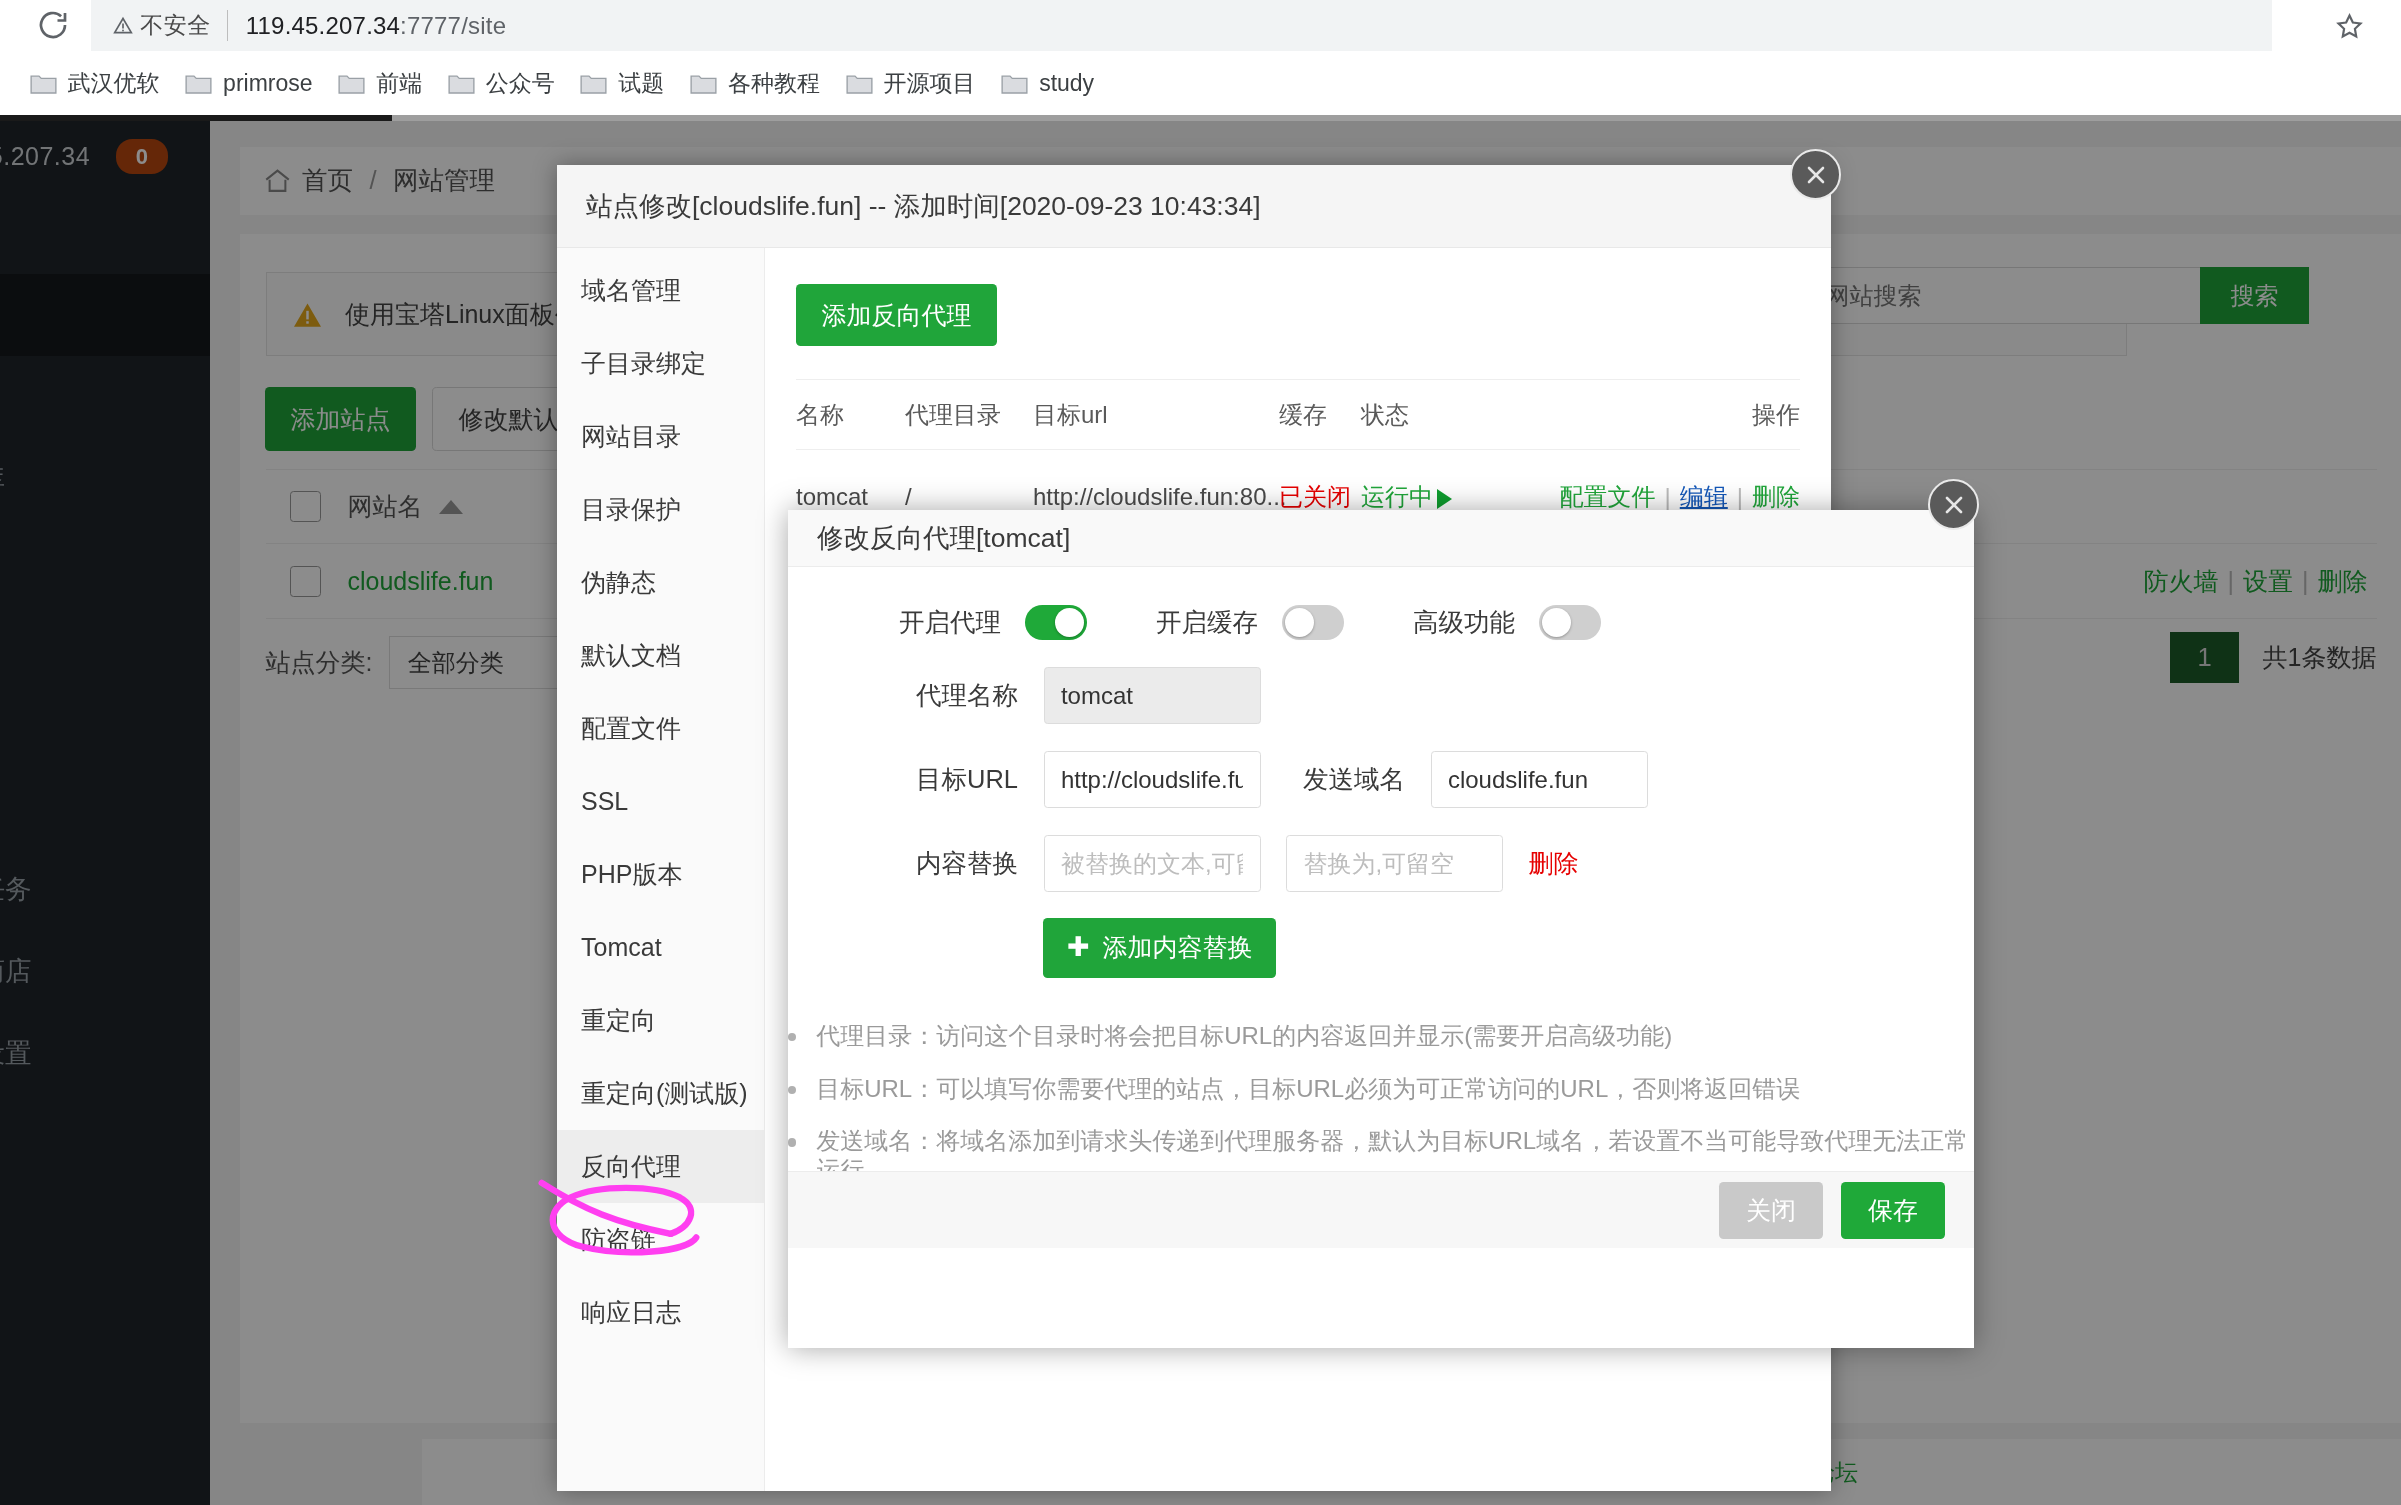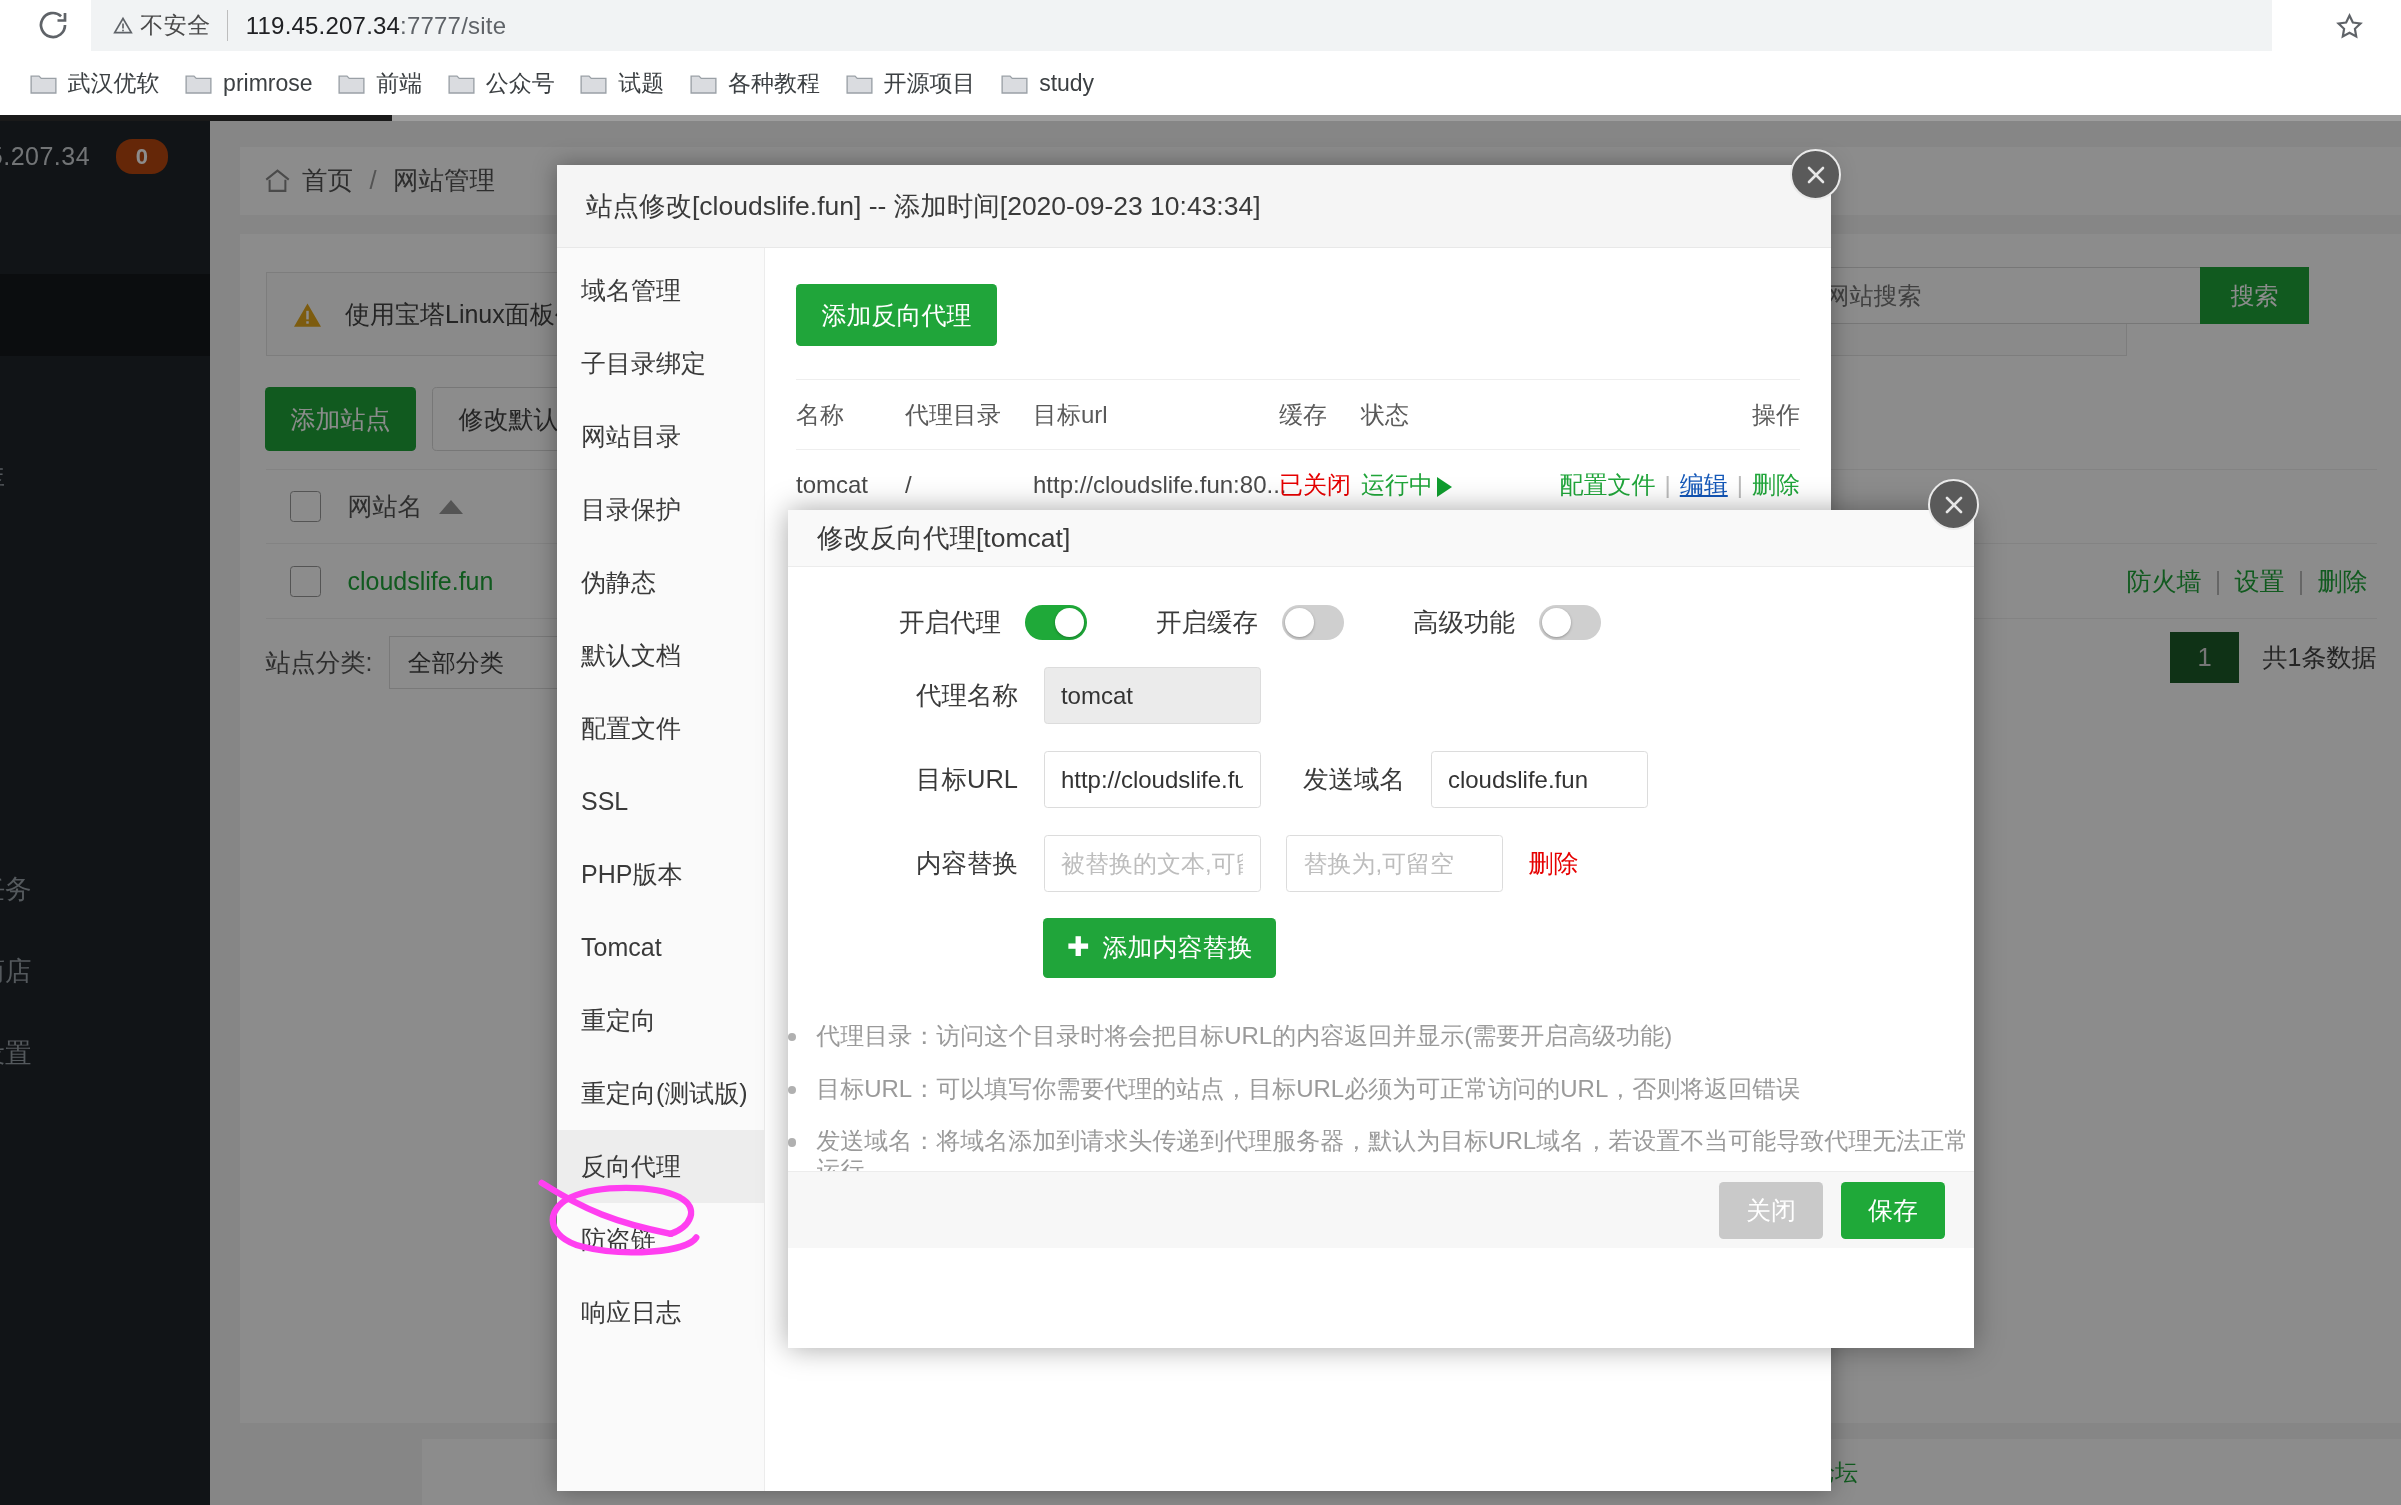--- a/index.html
+++ b/index.html
@@ -156,21 +156,21 @@
     width: 31px; height: 31px; border: 1.8px solid #999; border-radius: 3.6px;
     margin: 0 27px 0 24px; flex: none; background:#fff;
   }
   .c-name { width: 383px; display: flex; align-items: center; }
   .c-name a { color: #20a53a; text-decoration: none; }
   .sort-caret { margin-left: 16.4px; width: 0; height: 0;
     border-left: 12px solid transparent; border-right: 12px solid transparent;
     border-bottom: 14.6px solid #999; }
   .c-grow { flex: 1; }
   .c-expire { width: 237px; color: #20a53a; }
-  .c-ops { width: 392px; text-align: right; padding-right: 9px; color: #20a53a; font-family: Liberation Mono, monospace; }
+  .c-ops { width: 392px; text-align: right; padding-right: 9px; color: #20a53a; }
   .c-ops .sep { color: #bbb; margin: 0 9px; }
 
   .filter-row {
     position: absolute; left: 25.5px; top: 392px; right: 25.5px; height: 73px;
     display: flex; align-items: center; font-size: 25px; color: #555;
   }
   .filter-select {
     margin-left: 16.4px; width: 301px; height: 53px; border: 0.9px solid #dcdcdc;
     background: #fff; display: flex; align-items: center; padding-left: 18px;
     font-size: 24px; color: #444;
@@ -205,21 +205,21 @@
   .m1-tab {
     height: 73px; display: flex; align-items: center; padding-left: 24px;
     font-size: 25px; color: #3a3a3a; cursor: pointer;
   }
   .m1-tab.active { background: #ededed; }
   .m1-pane { flex: 1; padding: 36px 31px 0 31px; position: relative; }
 
   .proxy-table { margin-top: 33px; width: 100%; }
   .pt-head, .pt-row {
     display: flex; align-items: center; height: 71px;
-    font-size: 24px; color: #4a4a4a;
+    font-size: 24px; color: #4a4a4a; margin-top: 12px;
   }
   .pt-head { border-top: 0.9px solid #eee; border-bottom: 0.9px solid #eee; color: #5a5a5a; }
   .pt-row { border-bottom: 0.9px solid #f0f0f0; }
   .pt-c1 { width: 109px; }
   .pt-c2 { width: 128px; }
   .pt-c3 { width: 246px; }
   .pt-c4 { width: 82px; }
   .pt-c5 { width: 173px; }
   .pt-c6 { flex: 1; text-align: right; }
   .red { color: #e60000; }

